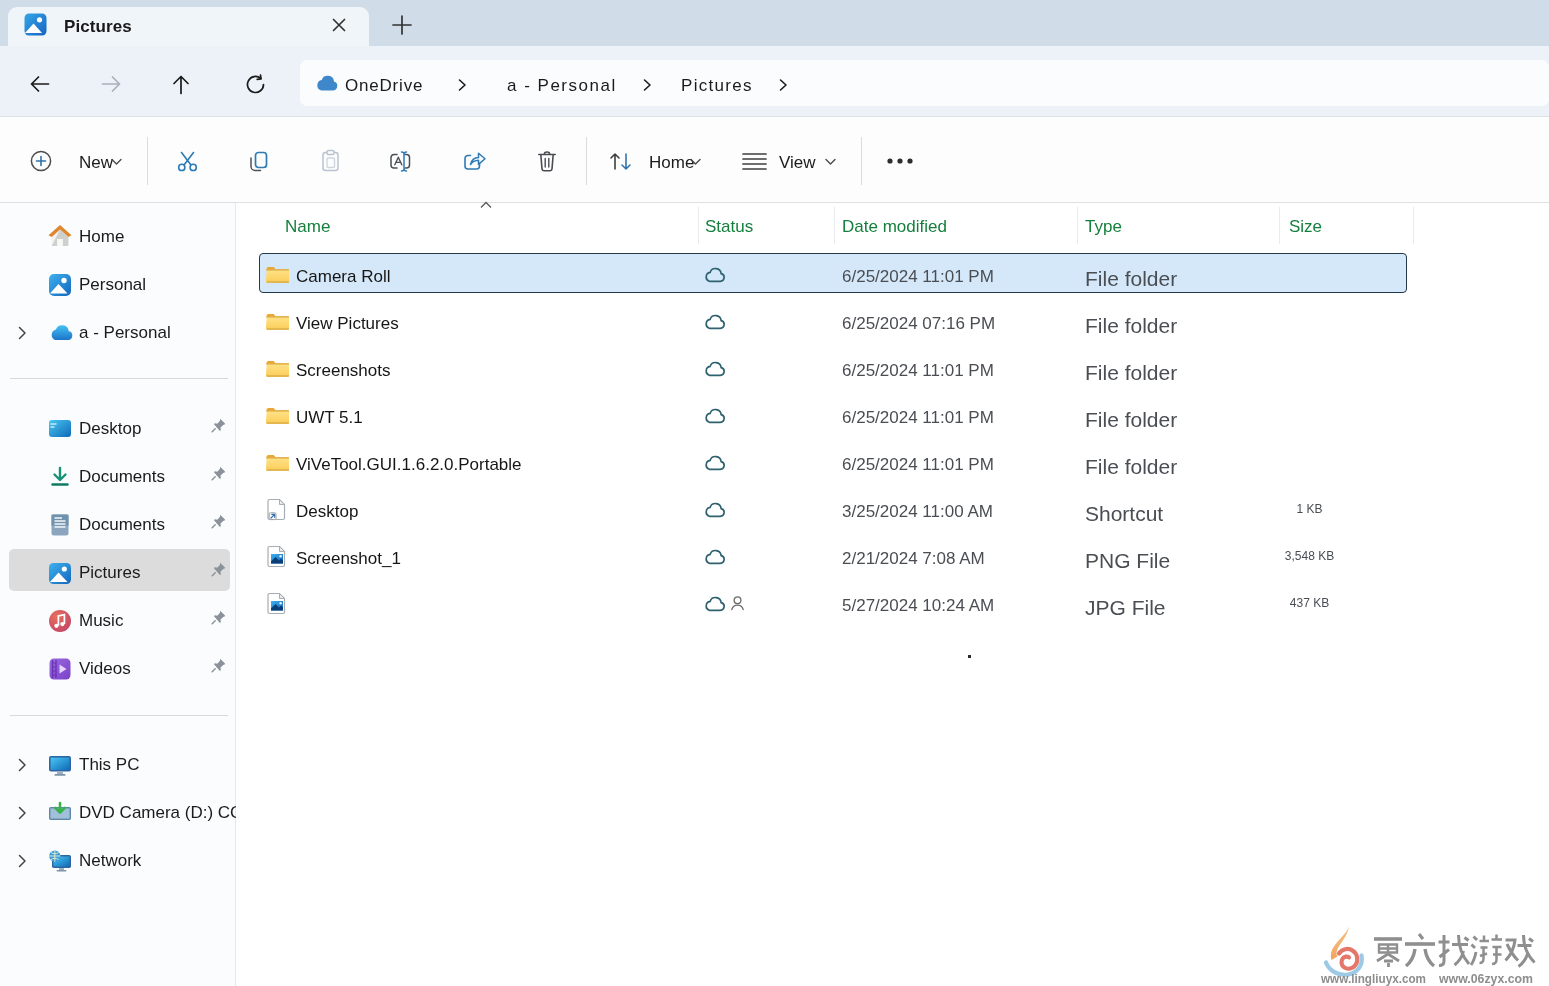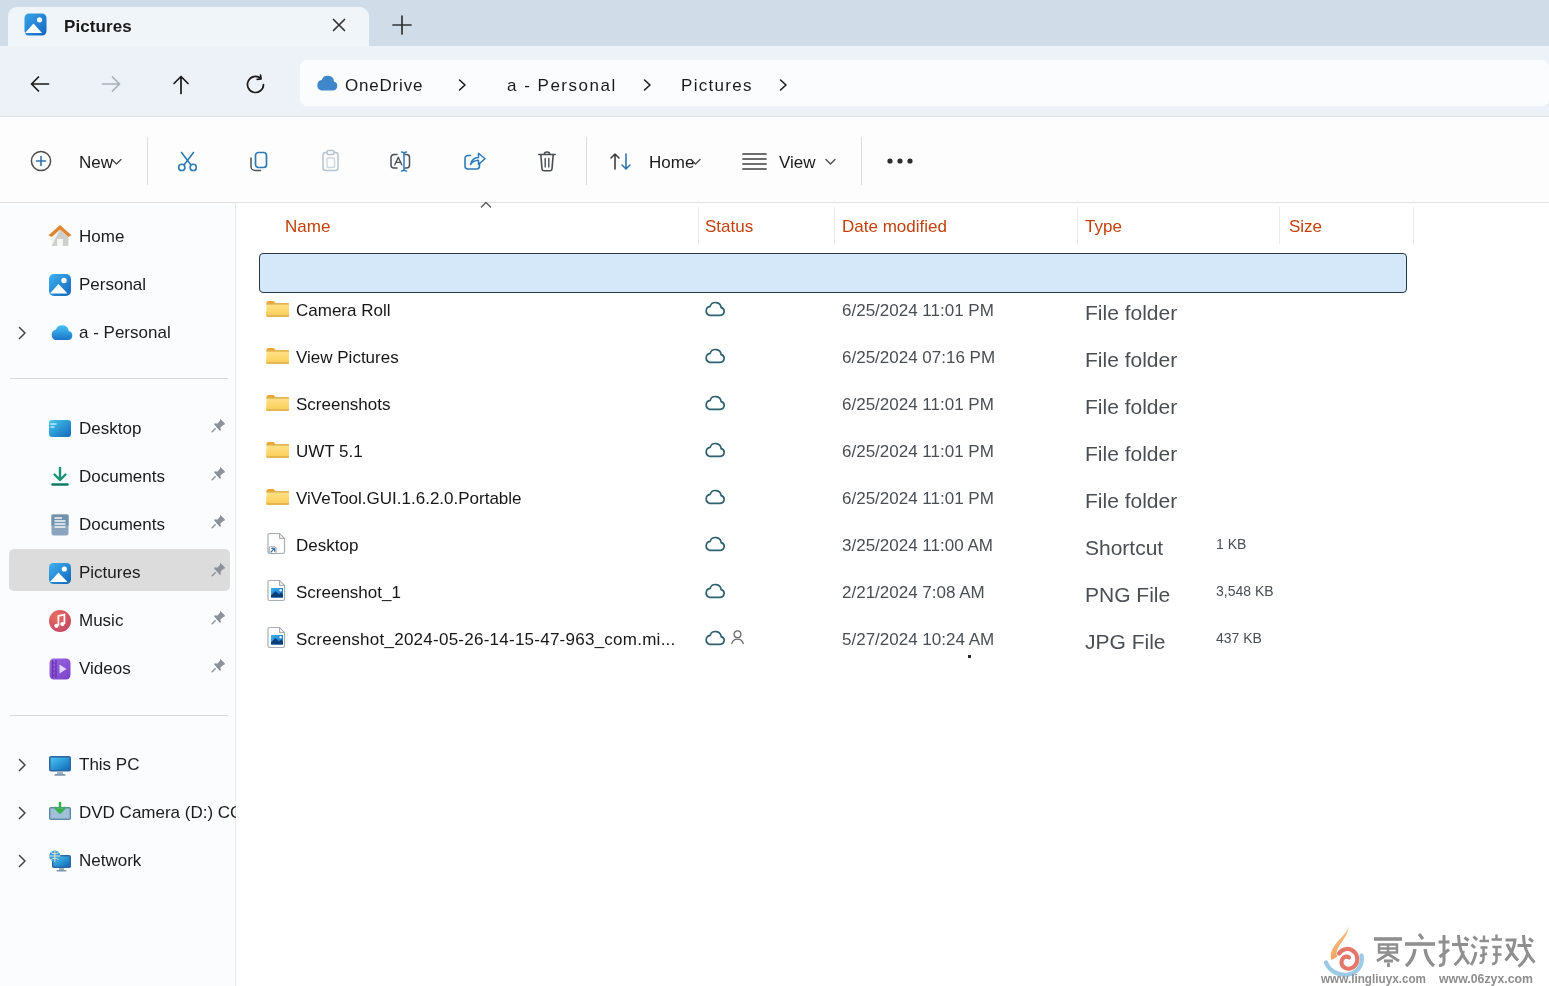--- a/index.html
+++ b/index.html
@@ -38,27 +38,27 @@
 .srow { left:0; width:235px; height:40px; }
 .sicon { position:absolute; left:48px; top:8px; }
 .stext { position:absolute; left:79px; top:11px; font-size:17px; color:#1b1b1b; white-space:nowrap; }
 .schev { position:absolute; left:18px; top:14px; }
 .spin { position:absolute; left:211px; top:9px; }
 .ssep { left:10px; width:218px; height:1px; background:#d9d9d9; }
 #selpill { left:9px; top:549px; width:221px; height:42px; background:#dcdcdc; border-radius:5px; }
 
 
 #main { left:236px; top:203px; width:1313px; height:783px; background:#fff; }
-.hdr { top:217px; font-size:17px; color:#c2410c; }
+.hdr { top:217px; font-size:17px; color:#15803d; }
 .colsep { top:207px; width:1px; height:37px; background:#e9ebed; }
-.row { left:236px; width:1313px; height:40px;margin-top:34px; }
+.row { left:236px; width:1313px; height:40px; }
 .rname { position:absolute; left:60px; top:12px; font-size:17px; color:#161616; white-space:nowrap; }
 .rdate { position:absolute; left:606px; top:12px; font-size:17px; color:#4a4e53; white-space:nowrap; }
 .rtype { position:absolute; left:849px; top:12px; font-size:21px; color:#4a4e53; white-space:nowrap; }
-.rsize { position:absolute; left:980px; width:187px; top:12px; font-size:14px; color:#4a4e53; text-align:left; }
+.rsize { position:absolute; left:980px; width:187px; top:12px; font-size:12px; color:#4a4e53; text-align:center; }
 .ricon { position:absolute; left:30px; top:10px; }
 .rcloud { position:absolute; left:467px; top:10px; }
 #selrow { left:259px; top:253px; width:1148px; height:40px; background:#d5e8fa;
   border:1.5px solid #24384b; border-radius:4px; }
 
 
 #wm { left:1305px; top:920px; width:244px; height:66px; }
 </style>
 </head>
 <body>
@@ -518,21 +518,20 @@
           <use href="#i-cloud"></use>
         </svg>
   <div class="rdate">2/21/2024 7:08 AM</div>
   <div class="rtype">PNG File</div>
   <div class="rsize">3,548 KB</div>
 </div>
 <div class="abs row" style="top:584px">
   <svg class="ricon" width="22" height="23" viewBox="0 0 22 23" style="top:8px">
           <use href="#i-imgfile"></use>
         </svg>
-  <div class="rname" style="letter-spacing:0.25px">Screenshot_2024-05-26-14-15-47-963_com.mi...</div>
   <svg class="rcloud" width="22" height="19" viewBox="0 0 21 18">
           <use href="#i-cloud"></use>
         </svg>
   <svg class="abs" style="left:495px; top:12px" width="14" height="15" viewBox="0 0 14 15">
           <use href="#i-person"></use>
         </svg>
   <div class="rdate">5/27/2024 10:24 AM</div>
   <div class="rtype">JPG File</div>
   <div class="rsize">437 KB</div>
 </div>

